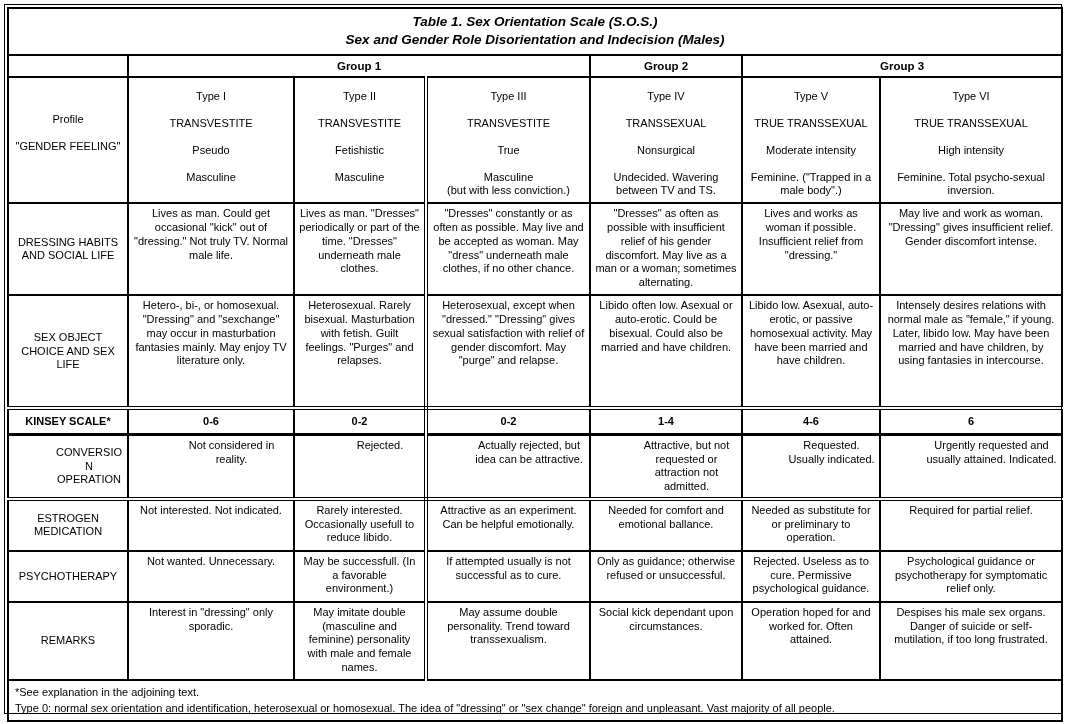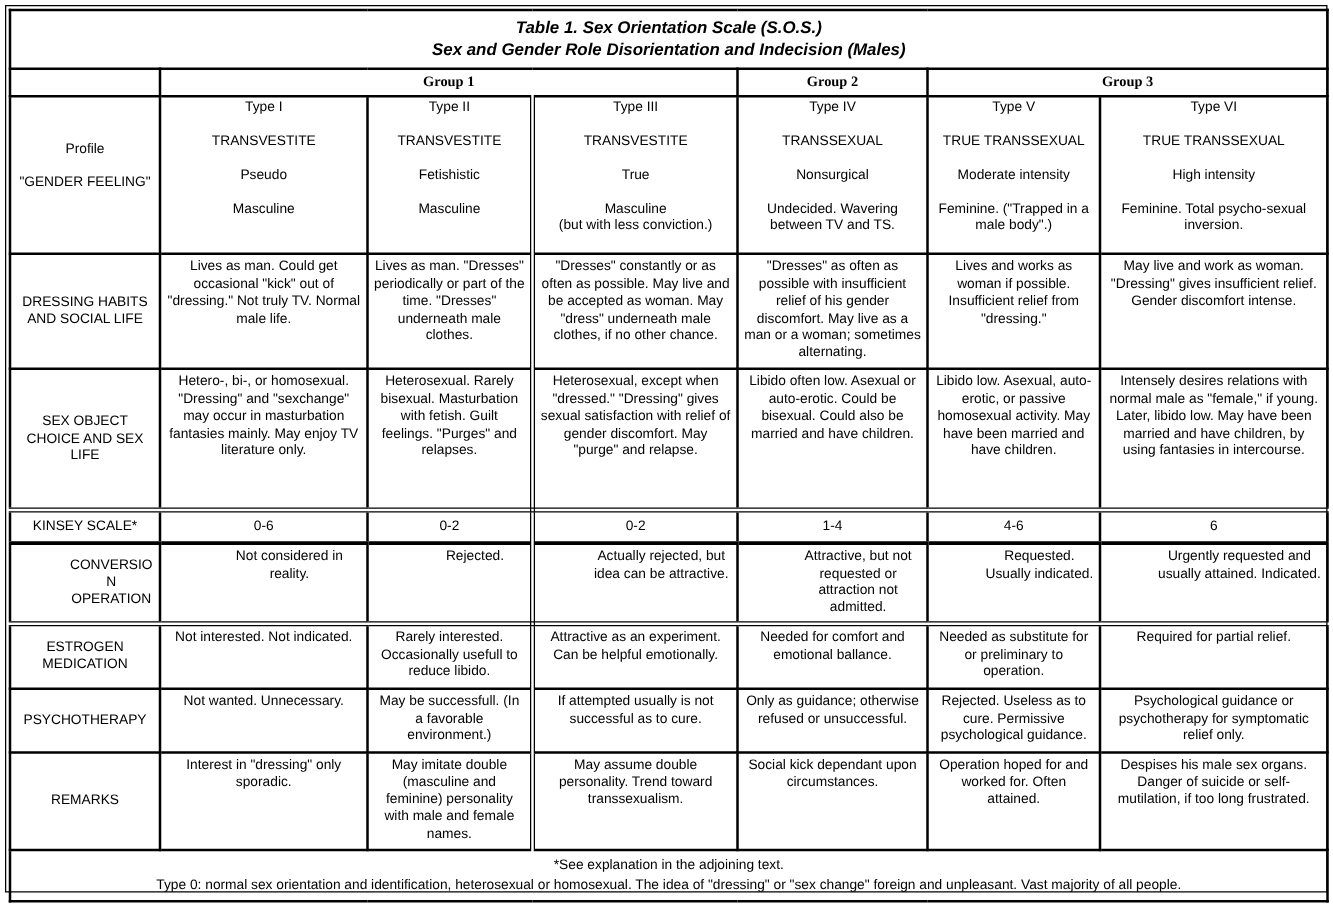--- a/index.html
+++ b/index.html
@@ -41,57 +41,56 @@
     font-size: 13.5px;
     line-height: 1.35;
     padding: 4px 2px 5px 2px;
     vertical-align: middle;
   }
   tr.group-row td {
     font-weight: bold;
     font-size: 11.5px;
     vertical-align: middle;
     padding: 2px;
-    font-family: Liberation Serif, serif;
   }
   td.rowlabel {
     vertical-align: middle;
     padding: 2px 3px;
   }
   td.kinsey-val { vertical-align: middle; }
   
   .dblr { border-right: 4px double #000; text-align: center; }
   
   tr.row-sexobject td { border-bottom: 4px double #000; }
   tr.row-kinsey td { border-bottom: 3px solid #000; vertical-align: middle; }
   tr.row-conversion td { border-bottom: 4px double #000; padding-left: 45px; }
   
-  td.typecell { padding-top: 2px; }
+  td.typecell { padding-top: 12px; }
   .stanza {
     margin-bottom: 13px;
     white-space: pre-line;
   }
   .stanza:last-child { margin-bottom: 0; }
   td.profile-label { vertical-align: middle; }
   td.profile-label .stanza { margin-bottom: 14px; }
   
   td.footnote {
-    text-align: center;
+    text-align: left;
     vertical-align: top;
     font-size: 11px;
     line-height: 1.5;
     padding: 3px 6px;
   }
   
   tr.title-row       { height: 36px; }
   tr.group-row       { height: 22px; }
   tr.row-profile     { height: 126px; }
   tr.row-dressing    { height: 92px; }
   tr.row-sexobject   { height: 113px; }
-  tr.row-kinsey      { height: 26px; }
+  tr.row-kinsey      { height: 26px; font-weight: bold; }
   tr.row-conversion  { height: 48px; }
   tr.row-estrogen    { height: 52px; }
   tr.row-psycho      { height: 51px; }
   tr.row-remarks     { height: 78px; }
   tr.footnote-row    { height: 40px; }
 </style>
 </head>
 <body>
 
 <div class="outer-frame">

